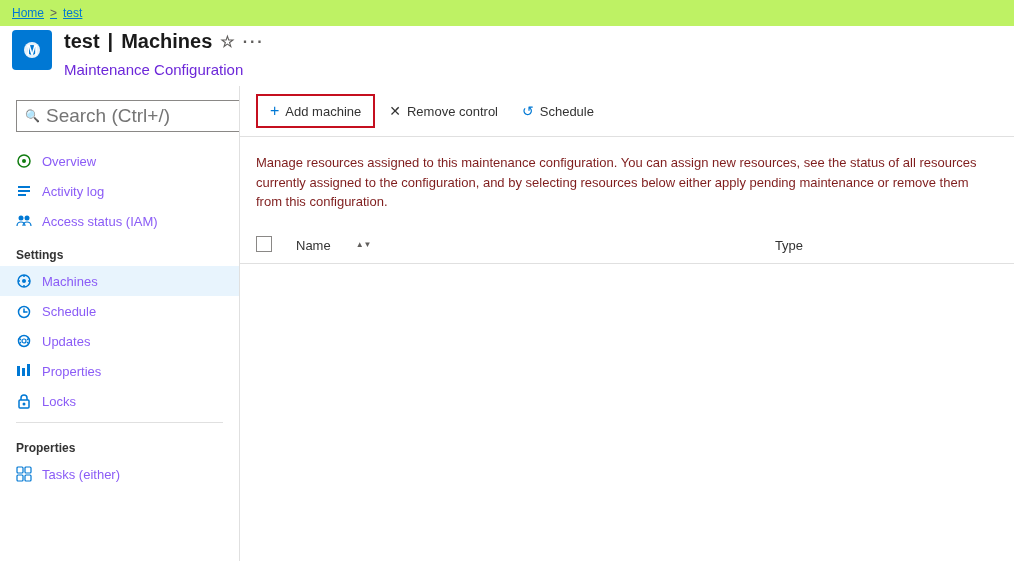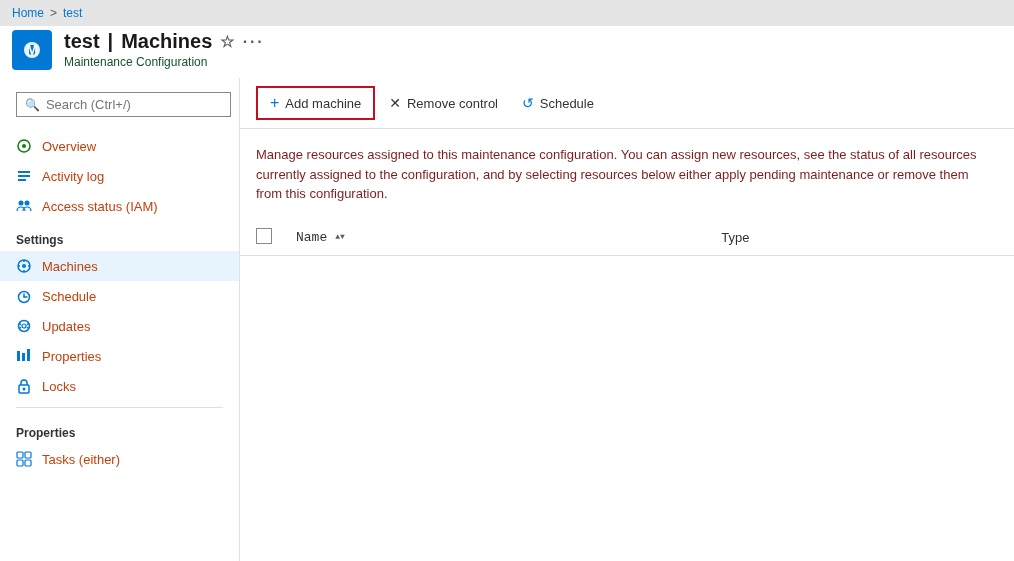--- a/index.html
+++ b/index.html
@@ -1,41 +1,41 @@
 <!DOCTYPE html>
 <html><head>
   <meta charset="utf-8">
   <style>
     * { box-sizing: border-box; margin: 0; padding: 0; }
     body { font-family: 'Segoe UI', Arial, sans-serif; font-size: 13px; color: #333; background: #fff; height: 561px; width: 1014px; overflow: hidden; }
 
     
-    .breadcrumb { display: flex; align-items: center; gap: 6px; padding: 6px 12px; font-size: 12px; color: #0078d4; background: #e5e5e5; }
+    .breadcrumb { display: flex; align-items: center; gap: 6px; padding: 6px 12px; font-size: 12px; color: #0078d4; background: #bef264; text-decoration: underline; }
     .breadcrumb span { color: #605e5c; }
     .breadcrumb a { color: #0078d4; text-decoration: none; cursor: pointer; }
 
     
     .page-header { display: flex; align-items: flex-start; padding: 4px 16px 8px 12px; gap: 12px; }
     .header-icon { width: 40px; height: 40px; flex-shrink: 0; }
     .header-text { display: flex; flex-direction: column; }
     .header-title { font-size: 20px; font-weight: 600; color: #1a1a1a; display: flex; align-items: center; gap: 8px; }
-    .header-subtitle { font-size: 12px; color: #14532d; margin-top: 2px; }
+    .header-subtitle { font-size: 15px; color: #6d28d9; margin-top: 8px; }
     .star-icon { color: #605e5c; cursor: pointer; font-size: 16px; }
     .more-icon { color: #605e5c; cursor: pointer; font-size: 16px; letter-spacing: 2px; }
 
     
     .main-layout { display: flex; height: calc(561px - 78px); }
 
     
     .sidebar { width: 240px; flex-shrink: 0; border-right: 1px solid #e0e0e0; display: flex; flex-direction: column; overflow-y: auto; background: #fff; }
     .search-box { display: flex; align-items: center; margin: 8px; border: 1px solid #8a8886; padding: 4px 8px; gap: 6px; background: #fff; }
-    .search-box input { border: none; outline: none; font-size: 13px; flex: 1; color: #737373; background: transparent; }
+    .search-box input { border: none; outline: none; font-size: 19px; flex: 1; color: #737373; background: transparent; }
     .search-box .search-icon { color: #605e5c; font-size: 12px; }
 
-    .nav-item { display: flex; align-items: center; gap: 10px; padding: 7px 16px; cursor: pointer; color: #c2410c; font-size: 13px; }
+    .nav-item { display: flex; align-items: center; gap: 10px; padding: 7px 16px; cursor: pointer; color: #8b5cf6; font-size: 13px; }
     .nav-item.active { background: #e8f4fd; font-weight: 500; }
     .nav-icon { width: 16px; height: 16px; flex-shrink: 0; display: flex; align-items: center; justify-content: center; }
 
     .section-label { font-size: 12px; font-weight: 700; color: #333; padding: 12px 16px 4px 16px; text-transform: none; }
     .divider { height: 1px; background: #e0e0e0; margin: 6px 16px; }
 
     
     .content-area { flex: 1; overflow-y: auto; padding: 0; }
 
     
@@ -48,21 +48,21 @@
 
     
     .info-text { padding: 16px 16px 0 16px; color: #7f1d1d; font-size: 13px; line-height: 1.5; max-width: 760px; }
 
     
     .data-table { width: 100%; border-collapse: collapse; margin-top: 16px; }
     .data-table th { text-align: left; padding: 8px 12px; font-weight: 400; color: #333; border-bottom: 1px solid #e0e0e0; font-size: 13px; }
     .data-table th:first-child { width: 40px; padding-left: 16px; }
     .table-checkbox { width: 16px; height: 16px; border: 1px solid #8a8886; appearance: none; cursor: pointer; background: #fff; }
     .sort-icons { display: inline-flex; flex-direction: column; margin-left: 4px; font-size: 8px; line-height: 1; color: #605e5c; vertical-align: middle; }
-    .th-name { display: flex; align-items: center; gap: 4px; font-family: Liberation Mono, monospace; }
+    .th-name { display: flex; align-items: center; gap: 21px; }
   </style>
 </head>
 <body>
 
 <div class="breadcrumb">
   <a>Home</a>
   <span>&gt;</span>
   <a>test</a>
 </div>
 

